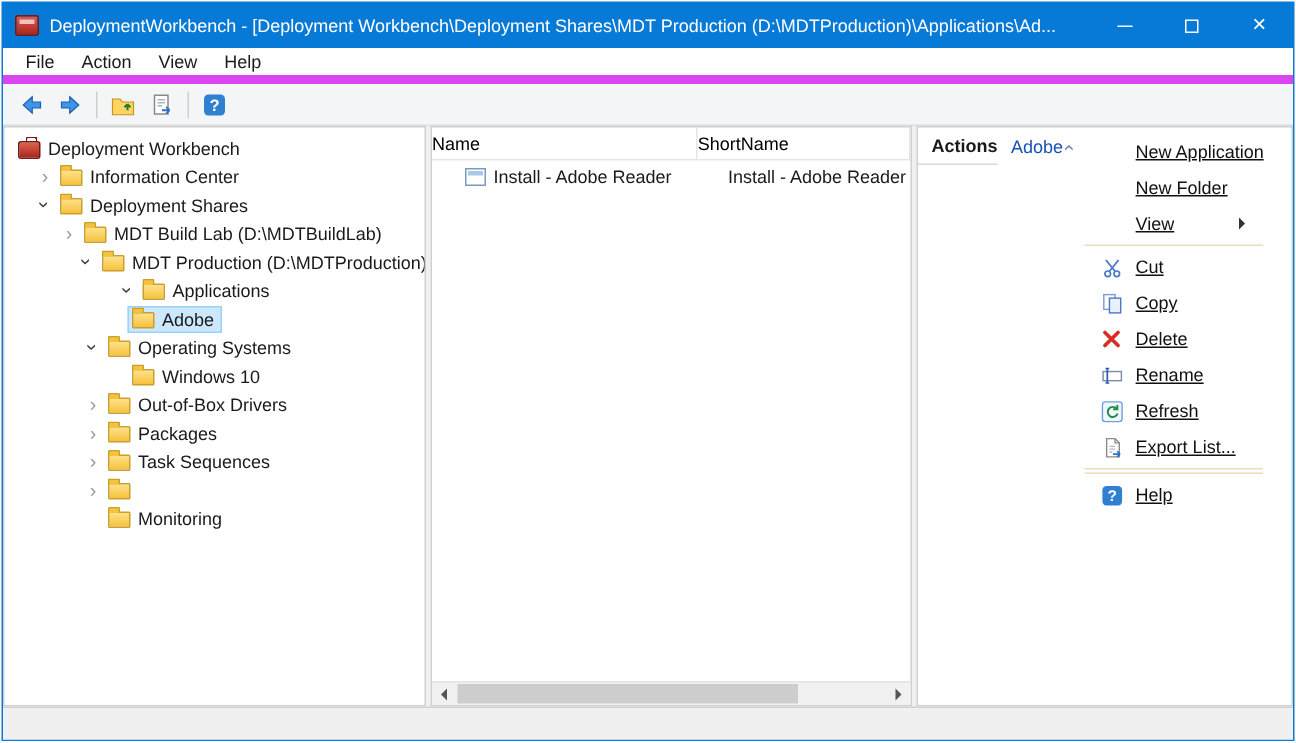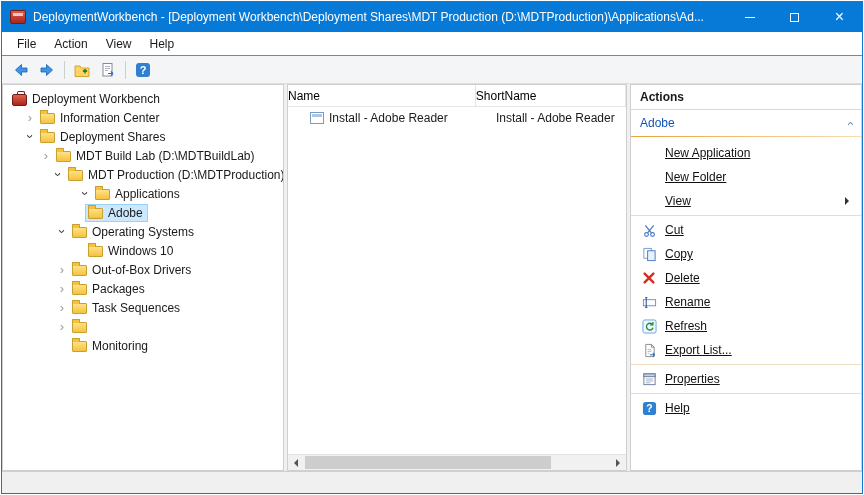--- a/index.html
+++ b/index.html
@@ -21,36 +21,36 @@
                      background:#f3d9d6; opacity:.85; }
   .title-text { margin-left:7px; flex:1; white-space:nowrap; overflow:hidden;
                 text-overflow:ellipsis; font-size:12px; }
   .win-buttons { display:flex; height:100%; flex:0 0 auto; }
   .win-btn { width:45px; height:100%; display:flex; align-items:center; justify-content:center; }
   .glyph-min { width:10px; height:1px; background:#fff; }
   .glyph-max { width:9px; height:9px; border:1px solid #fff; }
   .glyph-close { color:#fff; font-size:16px; line-height:1; }
 
   
-  .menubar { height:24px; background:#fff; border-bottom:1px solid #d946ef;
+  .menubar { height:24px; background:#fff; border-bottom:6px solid #d946ef;
              display:flex; align-items:center; padding-left:6px; }
   .menu-item { padding:4px 9px; cursor:default; }
 
   
   .toolbar { height:28px; background:#f4f5f6; border-bottom:1px solid #dedede;
              display:flex; align-items:center; padding-left:6px; }
   .tool-btn { width:26px; height:24px; display:flex; align-items:center; justify-content:center; }
   .tool-sep { width:1px; height:18px; background:#cfcfcf; margin:0 4px; }
 
   
   .content { height:387px; display:flex; gap:3px; background:#eef0f2; }
   .pane { background:#fff; border:1px solid #cfcfcf; }
   .tree-pane { width:282px; overflow:hidden; padding-top:4px; }
   .list-pane { flex:1; position:relative; overflow:hidden; }
-  .actions-pane { width:232px; display:flex; flex-direction:column; }
+  .actions-pane { width:251px; display:flex; flex-direction:row; }
 
   
   .tree-row { height:19px; display:flex; align-items:center; white-space:nowrap; }
   .twisty { width:14px; flex:0 0 auto; text-align:center; font-size:13px; line-height:1;
             color:#9a9a9a; }
   .twisty.expanded { transform:rotate(90deg); color:#3c3c3c; }
   .twisty.leaf { visibility:hidden; }
   .node { display:flex; align-items:center; gap:5px; padding:1px 4px 1px 2px; border:1px solid transparent; }
   .node.selected { background:#cbe8ff; border:1px solid #9ad1f7; }
   .icon-folder { width:15px; height:11px; position:relative; flex:0 0 auto;
@@ -388,30 +388,20 @@
                 <path d="M10 1.5 v3 h3" fill="none" stroke="#8a8a8a"></path>
                 <path d="M6 7 h4 M6 9 h4 M6 11 h2" stroke="#aeb8cc" stroke-width="1"></path>
                 <path d="M8.5 12.5 h5 M13.5 12.5 l-2 -2 M13.5 12.5 l-2 2" stroke="#2f6fc4" stroke-width="1.2" fill="none"></path>
               </svg>
             </span>
           <span class="action-label">Export List...</span>
         </div>
 
         <div class="action-sep"></div>
 
-        <div class="action-row">
-          <span class="action-icon">
-              <svg width="15" height="15" viewBox="0 0 16 16">
-                <rect x="2" y="2" width="12" height="11.5" fill="#fff" stroke="#6a7a9a"></rect>
-                <rect x="2" y="2" width="12" height="3" fill="#bcd2ee" stroke="#6a7a9a"></rect>
-                <path d="M4 7.5 h8 M4 9.5 h8 M4 11.5 h5" stroke="#9fb0c8" stroke-width="1"></path>
-              </svg>
-            </span>
-          <span class="action-label">Properties</span>
-        </div>
 
         <div class="action-sep"></div>
 
         <div class="action-row">
           <span class="action-icon">
               <svg width="15" height="15" viewBox="0 0 16 16">
                 <rect x="1" y="1" width="14" height="14" rx="3" fill="#2f80d0"></rect>
                 <text x="8" y="12" font-size="11" font-weight="bold" fill="#fff" text-anchor="middle" font-family="sans-serif">?</text>
               </svg>
             </span>

